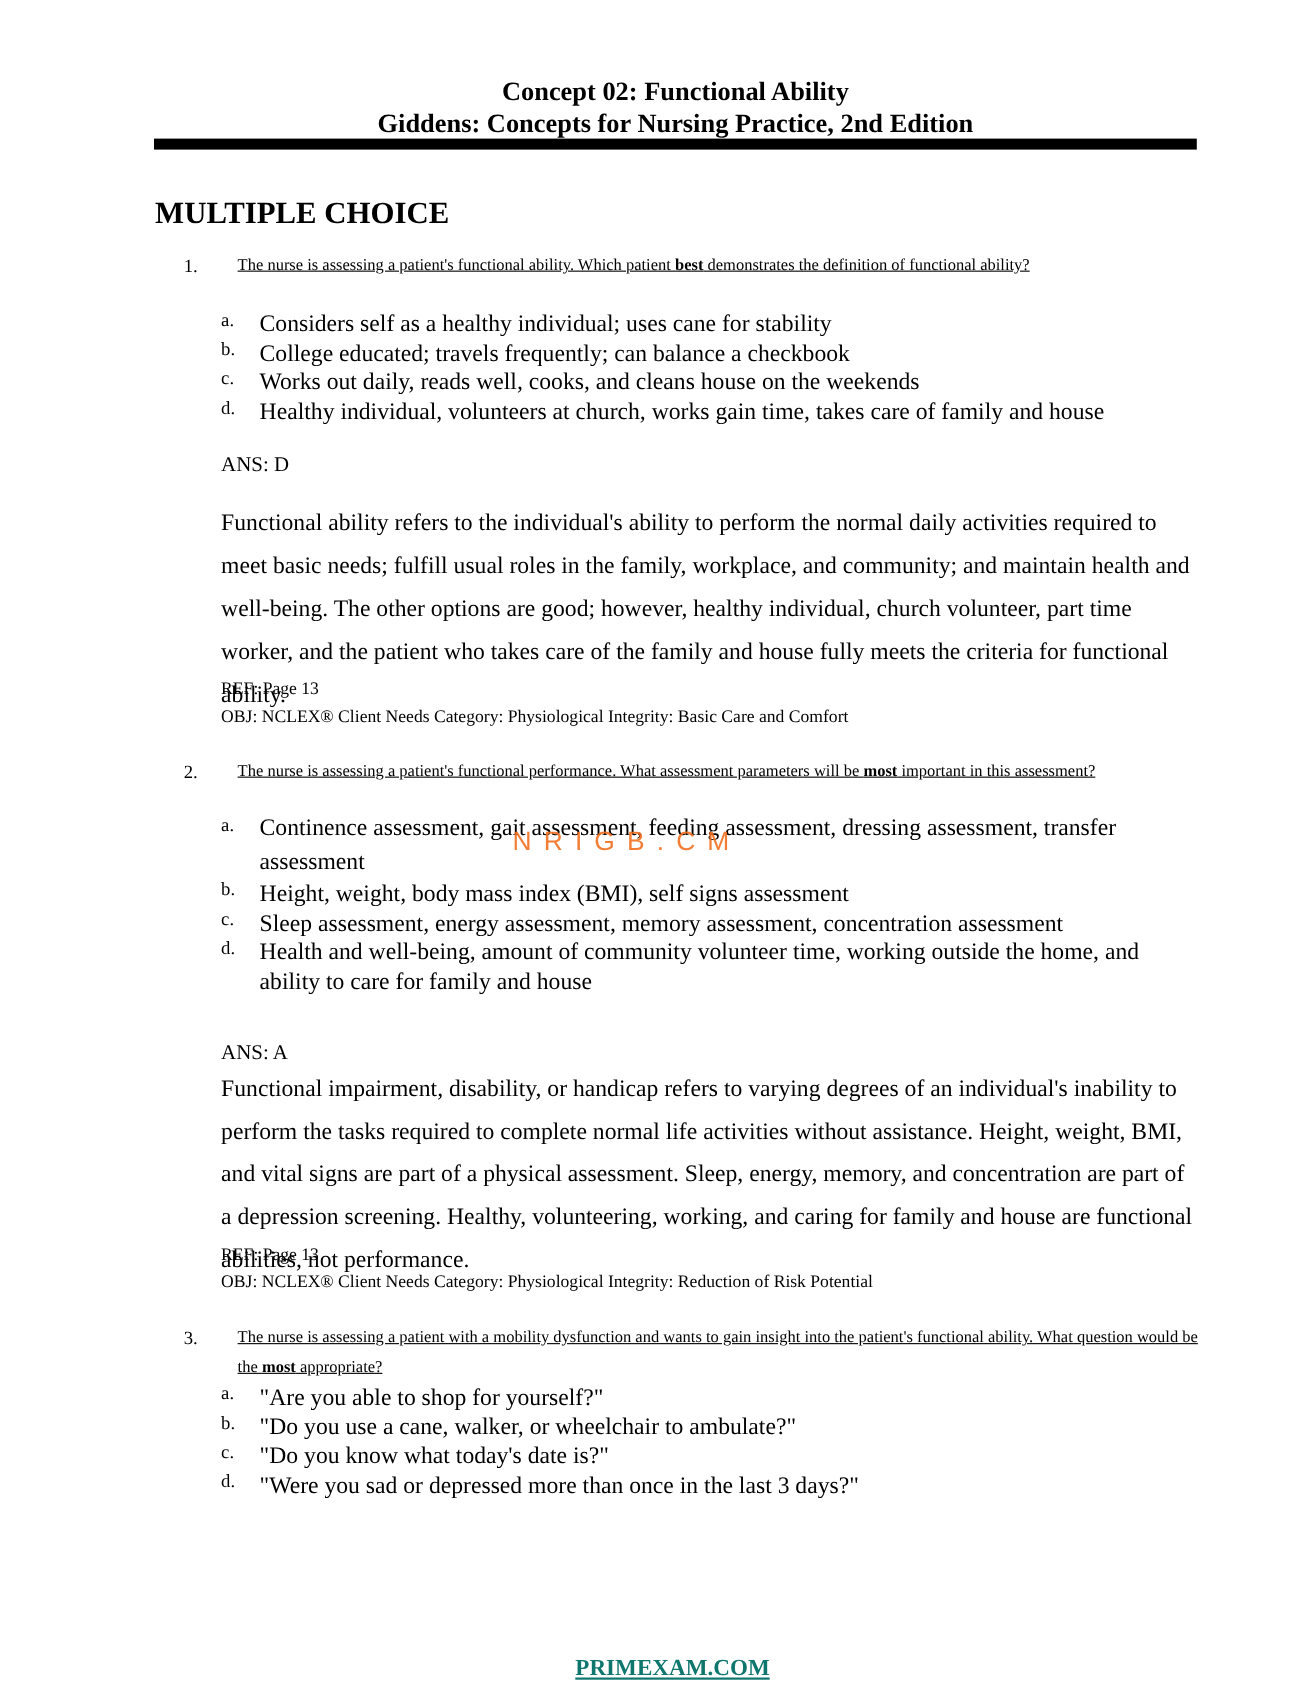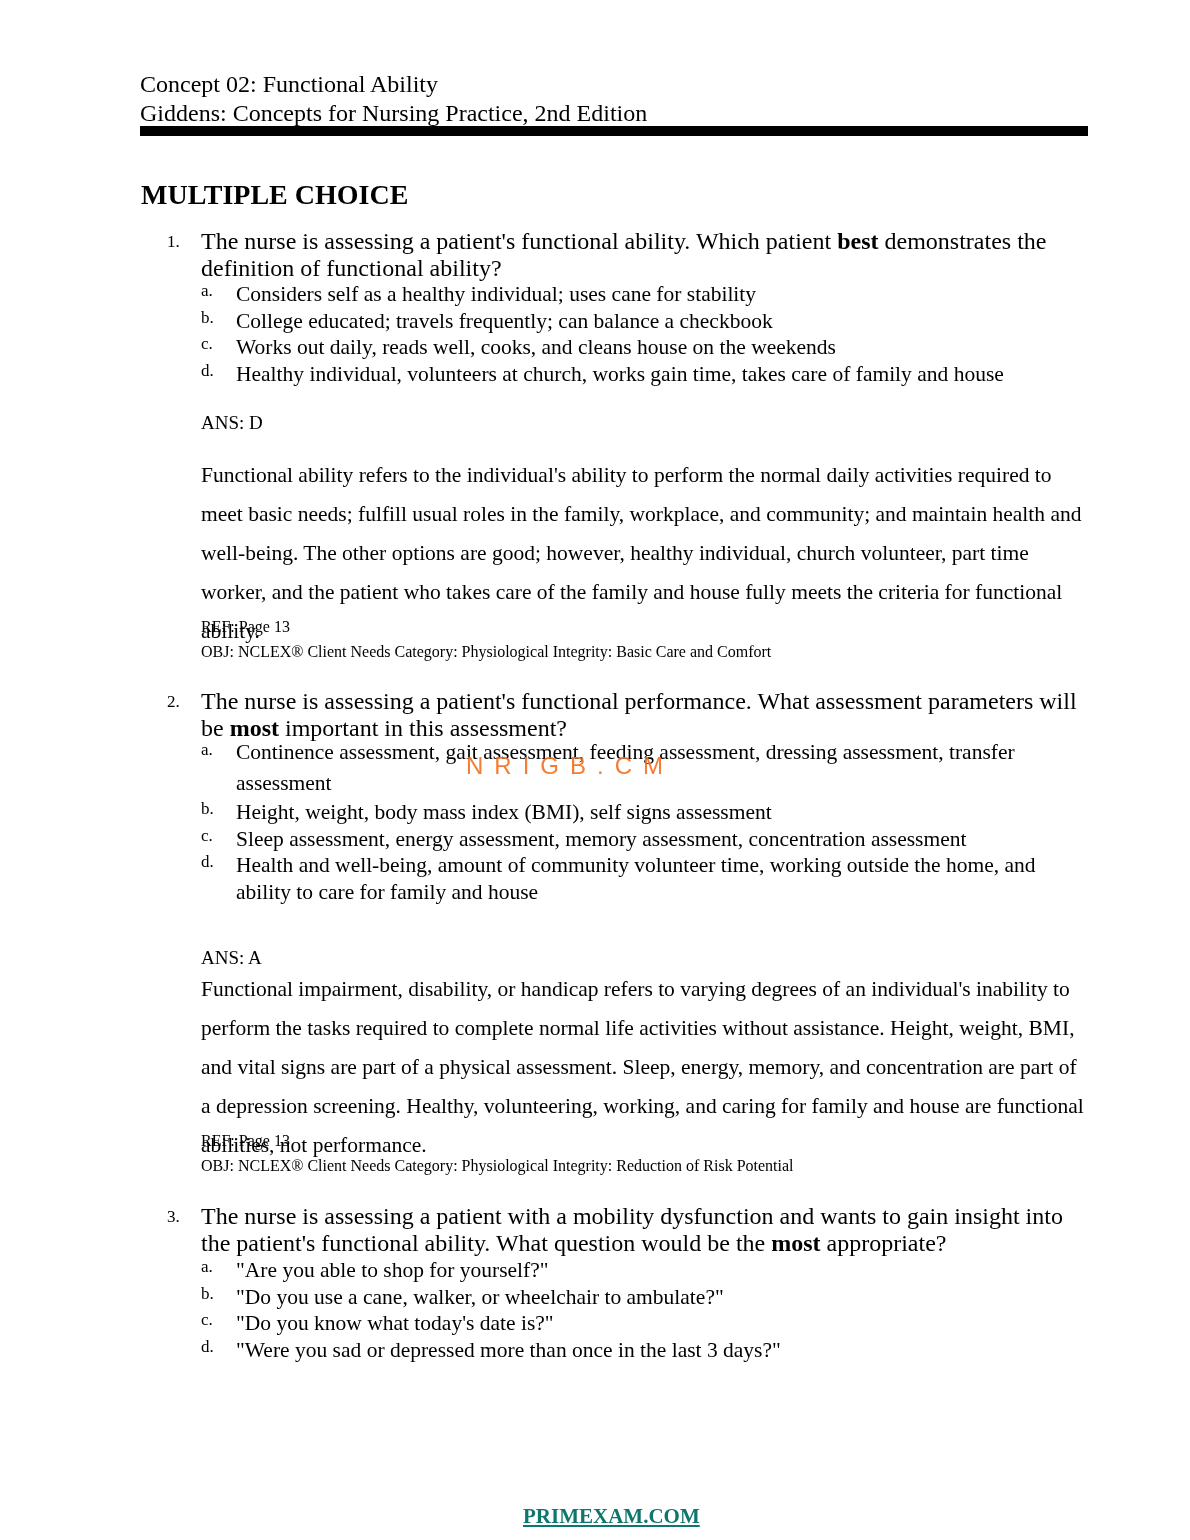--- a/index.html
+++ b/index.html
@@ -1,24 +1,24 @@
 <!DOCTYPE html>
 <html><head>
 <meta charset="utf-8">
 <style>
   html, body { margin: 0; padding: 0; background: #ffffff; }
   body { width: 1190px; height: 1540px; position: relative; overflow: hidden;
          font-family: "Liberation Serif", "DejaVu Serif", serif; color: #000; }
   .header { position: absolute; left: 140px; top: 70px; width: 948px; }
-  .header h1 { margin: 0; font-size: 24px; font-weight: normal; line-height: 29px; }
+  .header h1 { margin: 0; font-size: 24px; font-weight: bold; line-height: 29px; text-align: center; }
   .rule { position: absolute; left: 140px; top: 126px; width: 948px; height: 10px; background: #000; }
   .section-title { position: absolute; left: 141px; top: 179px; font-size: 28px; font-weight: bold; }
   .q { position: absolute; left: 0; width: 1190px; }
   .qnum { position: absolute; left: 167px; font-size: 17px; }
-  .stem { position: absolute; left: 201px; width: 890px; font-size: 24px; line-height: 26.5px; }
+  .stem { position: absolute; left: 216px; width: 890px; font-size: 15px; line-height: 26.5px; text-decoration: underline; }
   .opts { position: absolute; left: 201px; width: 880px; }
   .opt { position: relative; font-size: 21.5px; line-height: 26.5px; padding-left: 35px; }
   .opt .letter { position: absolute; left: 0; top: -3px; font-size: 17px; }
   .ans { position: absolute; left: 201px; width: 890px; font-size: 19px; line-height: 26.5px; }
   .rationale { position: absolute; left: 201px; width: 885px; font-size: 21.5px; line-height: 39px; }
   .meta { position: absolute; left: 201px; width: 890px; font-size: 16px; line-height: 25px; }
   .watermark { position: absolute; left: 466px; top: 752px; font-family: Liberation Sans, sans-serif;
                color: #f37021; font-size: 24px; letter-spacing: 11px; opacity: 0.9; }
   .footer-link { position: absolute; left: 523px; top: 1504px; color: #0f766e; font-weight: bold;
                  font-size: 21px; text-decoration: underline; }

